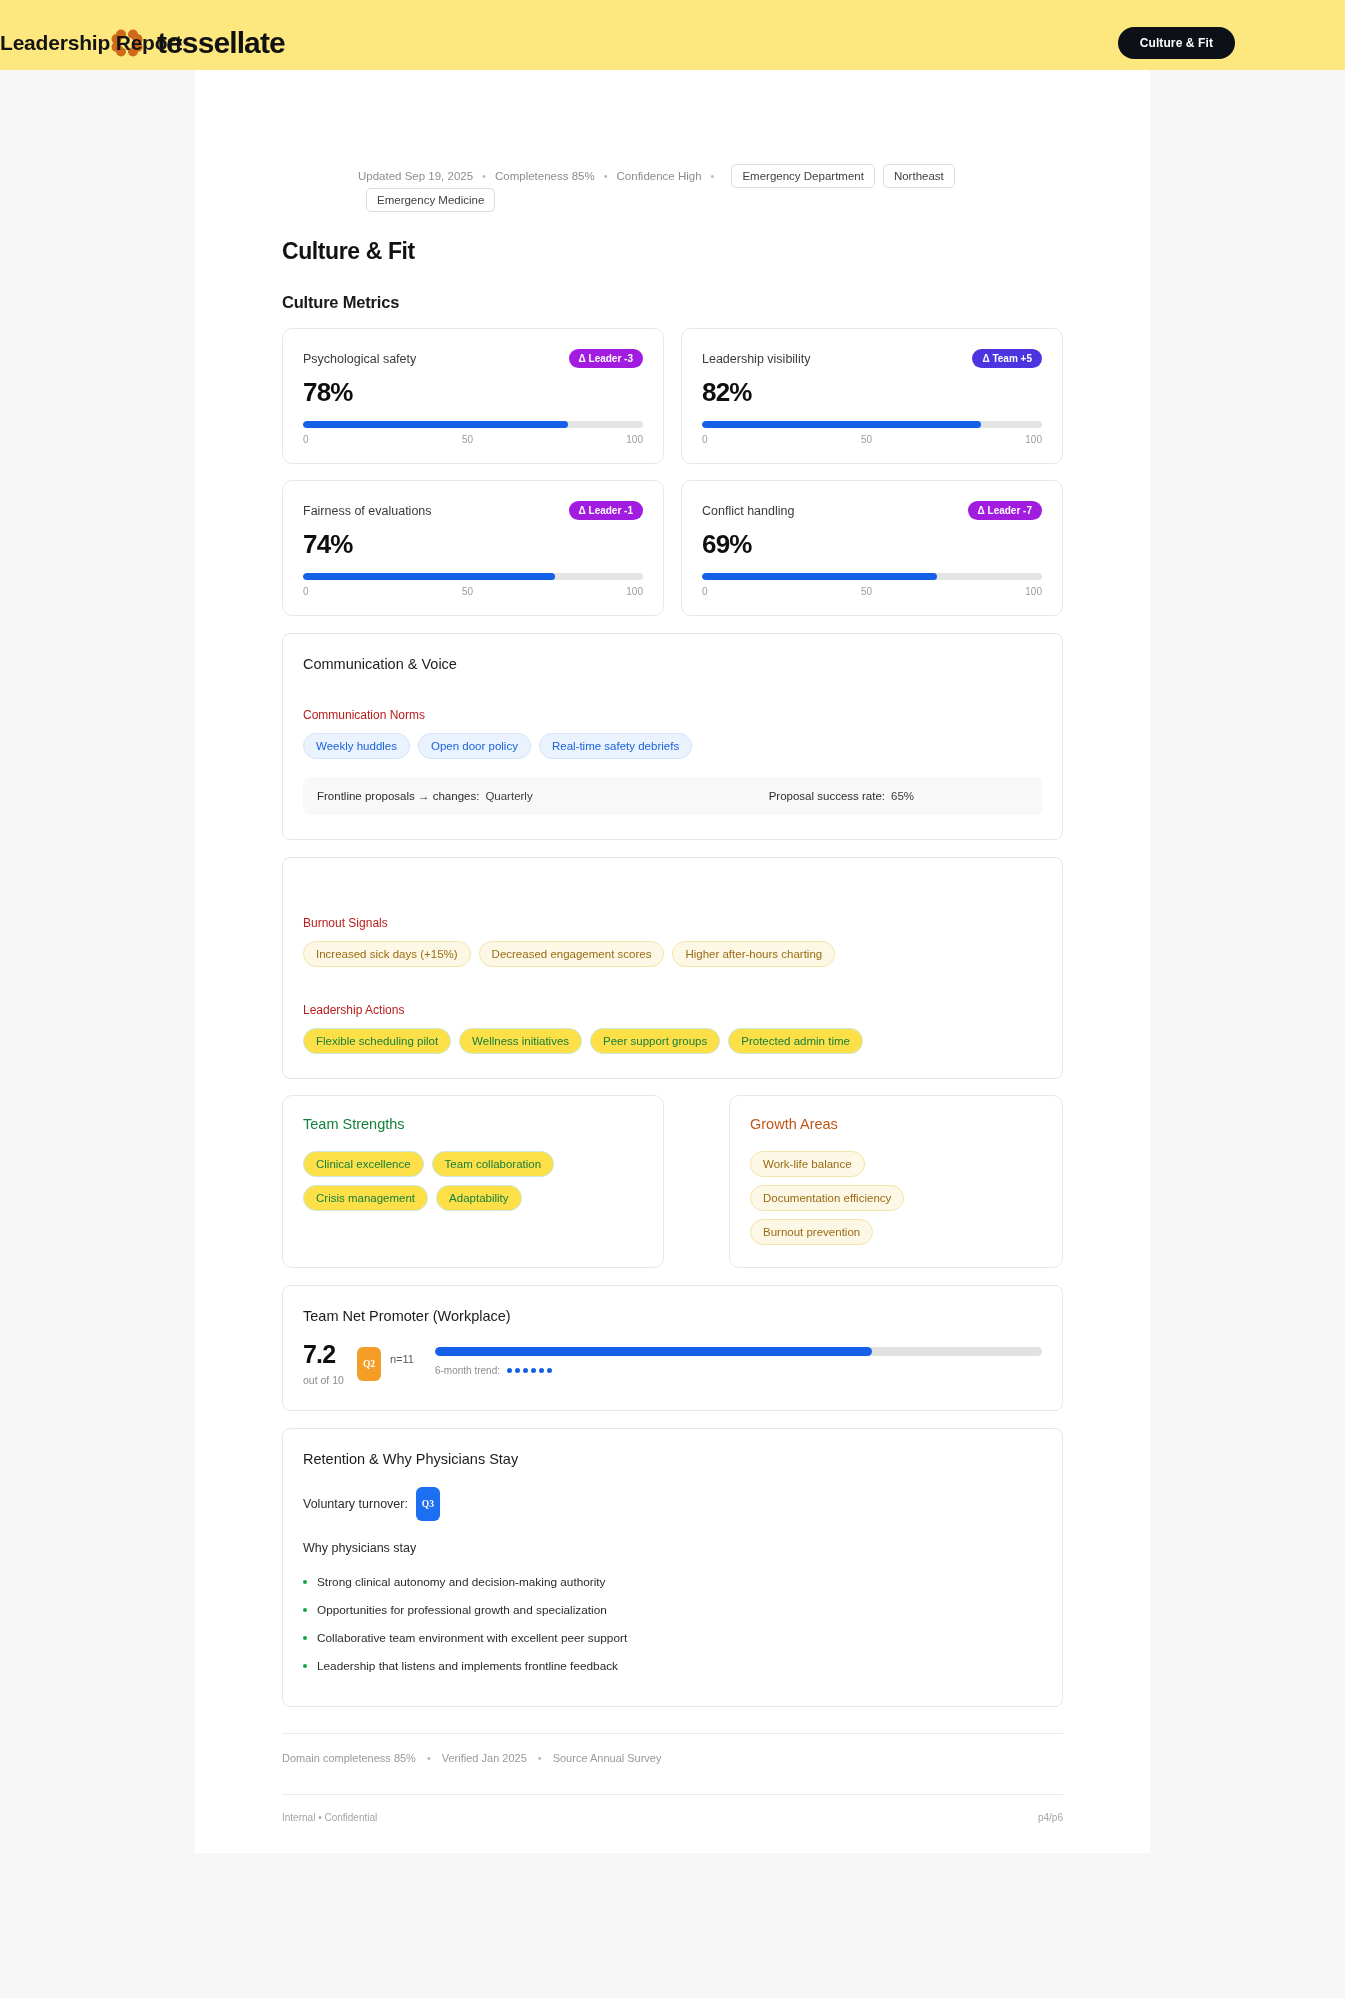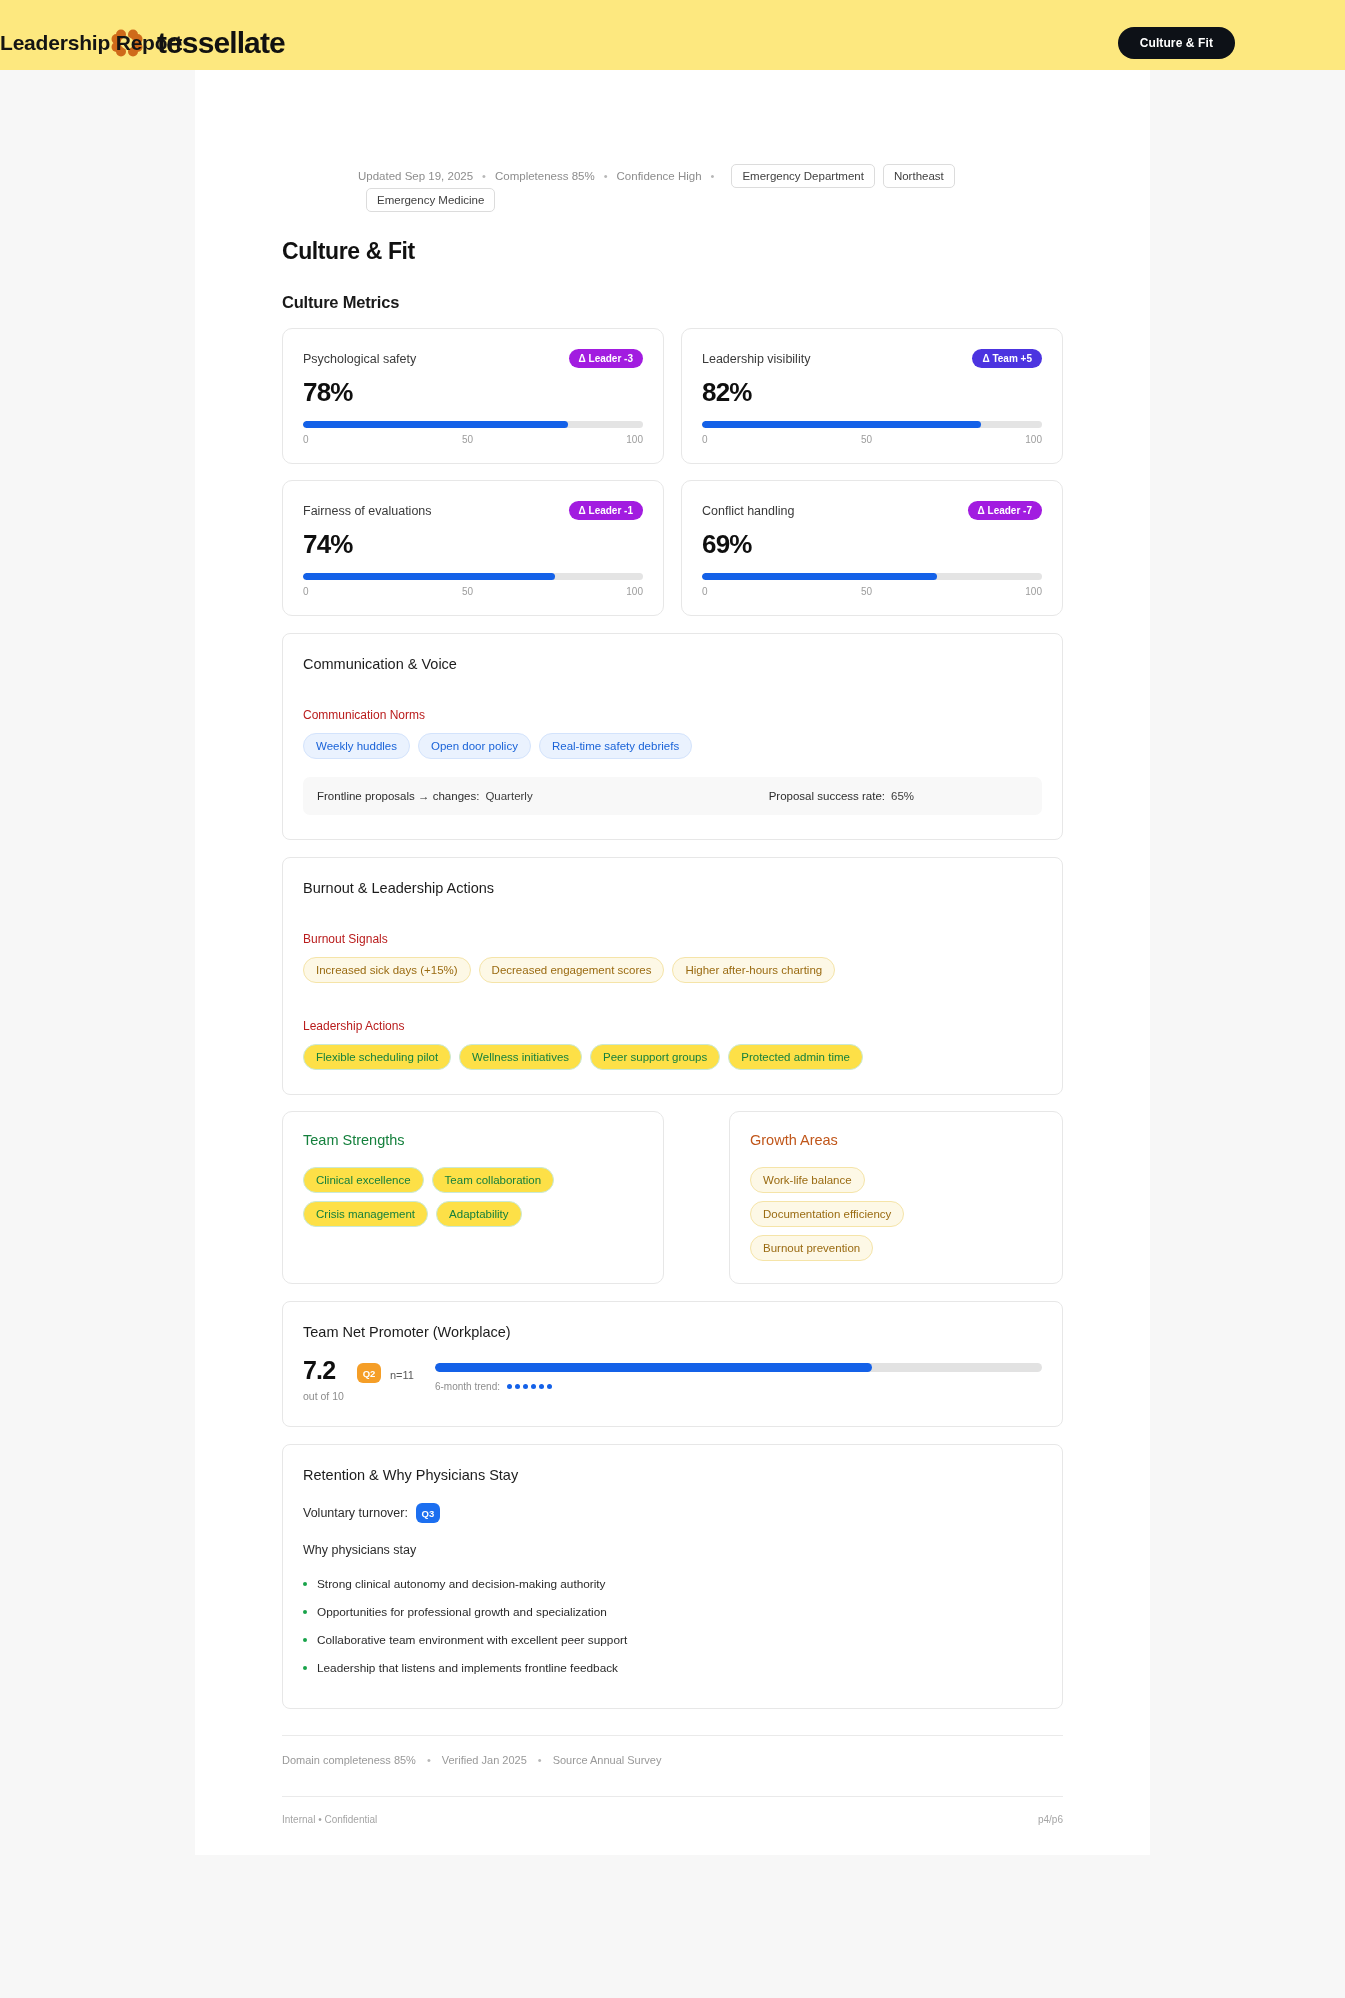--- a/index.html
+++ b/index.html
@@ -215,25 +215,26 @@
   .nps-score-box { width: 54px; }
   .nps-score {
     font-size: 25px;
     font-weight: 700;
     color: #0f0f0f;
     letter-spacing: -0.8px;
     line-height: 1;
   }
   .nps-out { font-size: 10.5px; color: #8c8c8c; margin-top: 7px; }
   .sq-badge {
-    width: 24px; height: 20px;
+    width: 24px; height: 34px;
     border-radius: 6px;
     display: flex; align-items: center; justify-content: center;
     font-size: 9.5px; font-weight: 700; color: #fff;
     margin-top: 5px;
+    font-family: Liberation Serif, serif;
   }
   .sq-orange { background: #f59e27; }
   .sq-blue { background: #1c6ff0; }
   .nps-n { font-size: 11px; color: #585858; margin: 11px 0 0 9px; }
   .nps-bar-col { flex: 1; margin-left: 21px; padding-top: 5px; }
   .nps-track {
     height: 9px;
     background: #e2e2e2;
     border-radius: 5px;
     overflow: hidden;
@@ -423,21 +424,20 @@
           <span class="kv-val">Quarterly</span>
         </span>
         <span class="kv-item second">
           <span class="kv-key">Proposal success rate:</span>
           <span class="kv-val">65%</span>
         </span>
       </div>
     </div>
 
     <div class="wide-card">
-      <div class="card-heading">Burnout &amp; Leadership Actions</div>
       <div class="sub-label">Burnout Signals</div>
       <div class="chip-row" id="signals-row">
           <span class="chip chip-amber">Increased sick days (+15%)</span>
           <span class="chip chip-amber">Decreased engagement scores</span>
           <span class="chip chip-amber">Higher after-hours charting</span>
         </div>
       <div class="sub-label">Leadership Actions</div>
       <div class="chip-row" id="actions-row">
           <span class="chip chip-green">Flexible scheduling pilot</span>
           <span class="chip chip-green">Wellness initiatives</span>

